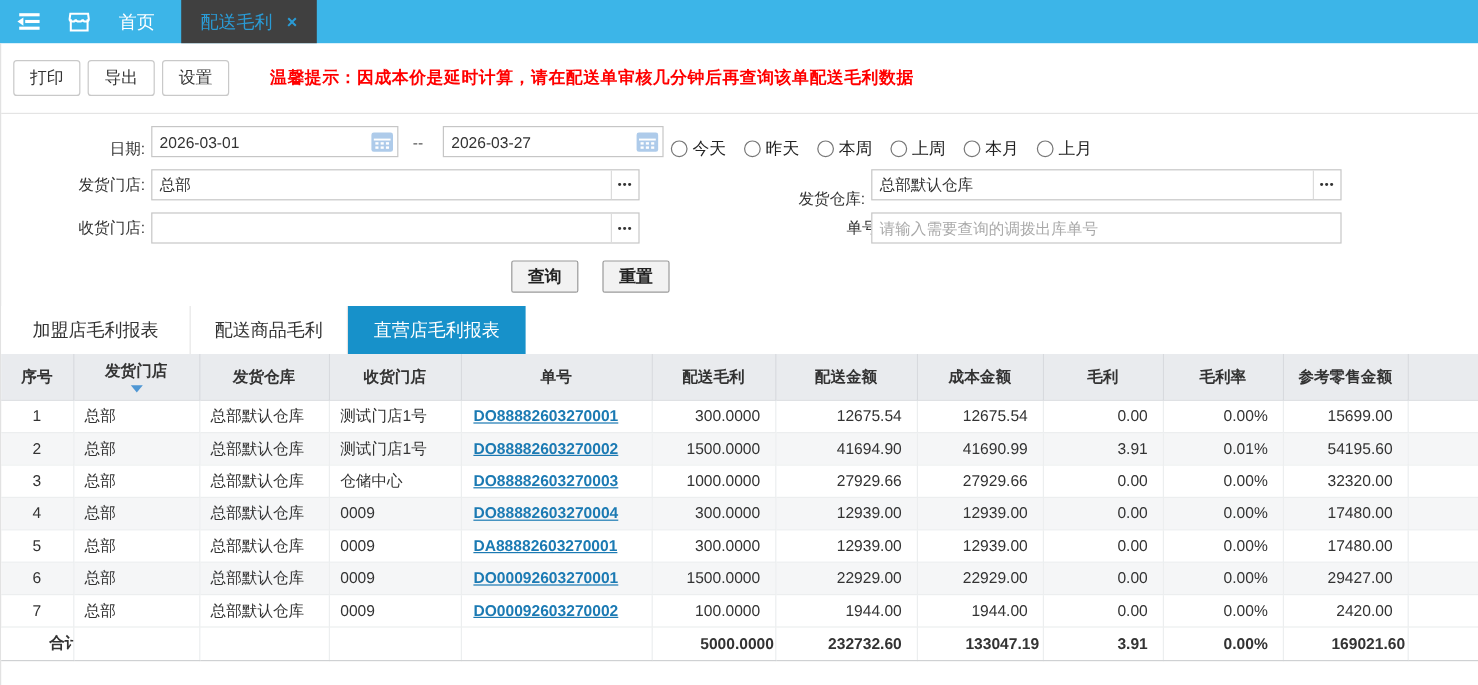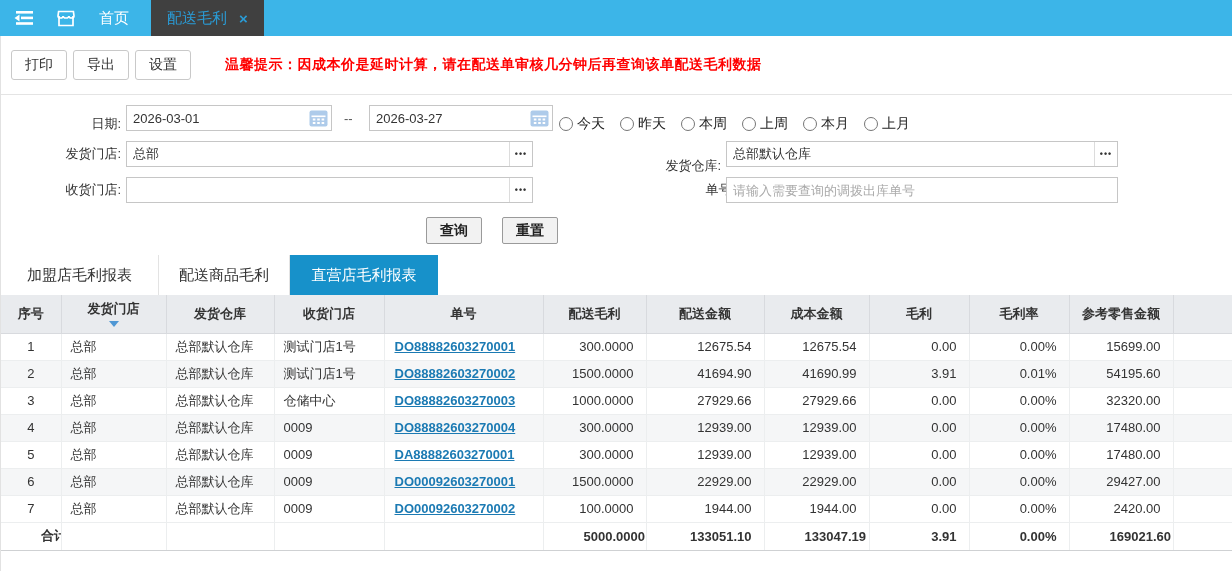--- a/index.html
+++ b/index.html
@@ -331,21 +331,21 @@
   </tr>
       </tbody>
     <tbody>
       <tr class="total-row">
         <td class="c0">合计</td>
         <td class="c1"></td>
         <td class="c2"></td>
         <td class="c3"></td>
         <td class="c4"></td>
         <td class="num">5000.0000</td>
-        <td class="num">133051.10</td>
+        <td class="num">232732.60</td>
         <td class="num">133047.19</td>
         <td class="num">3.91</td>
         <td class="num">0.00%</td>
         <td class="num">169021.60</td>
         <td class="filler"></td>
       </tr>
     </tbody>
   </table>
 
 </div>

